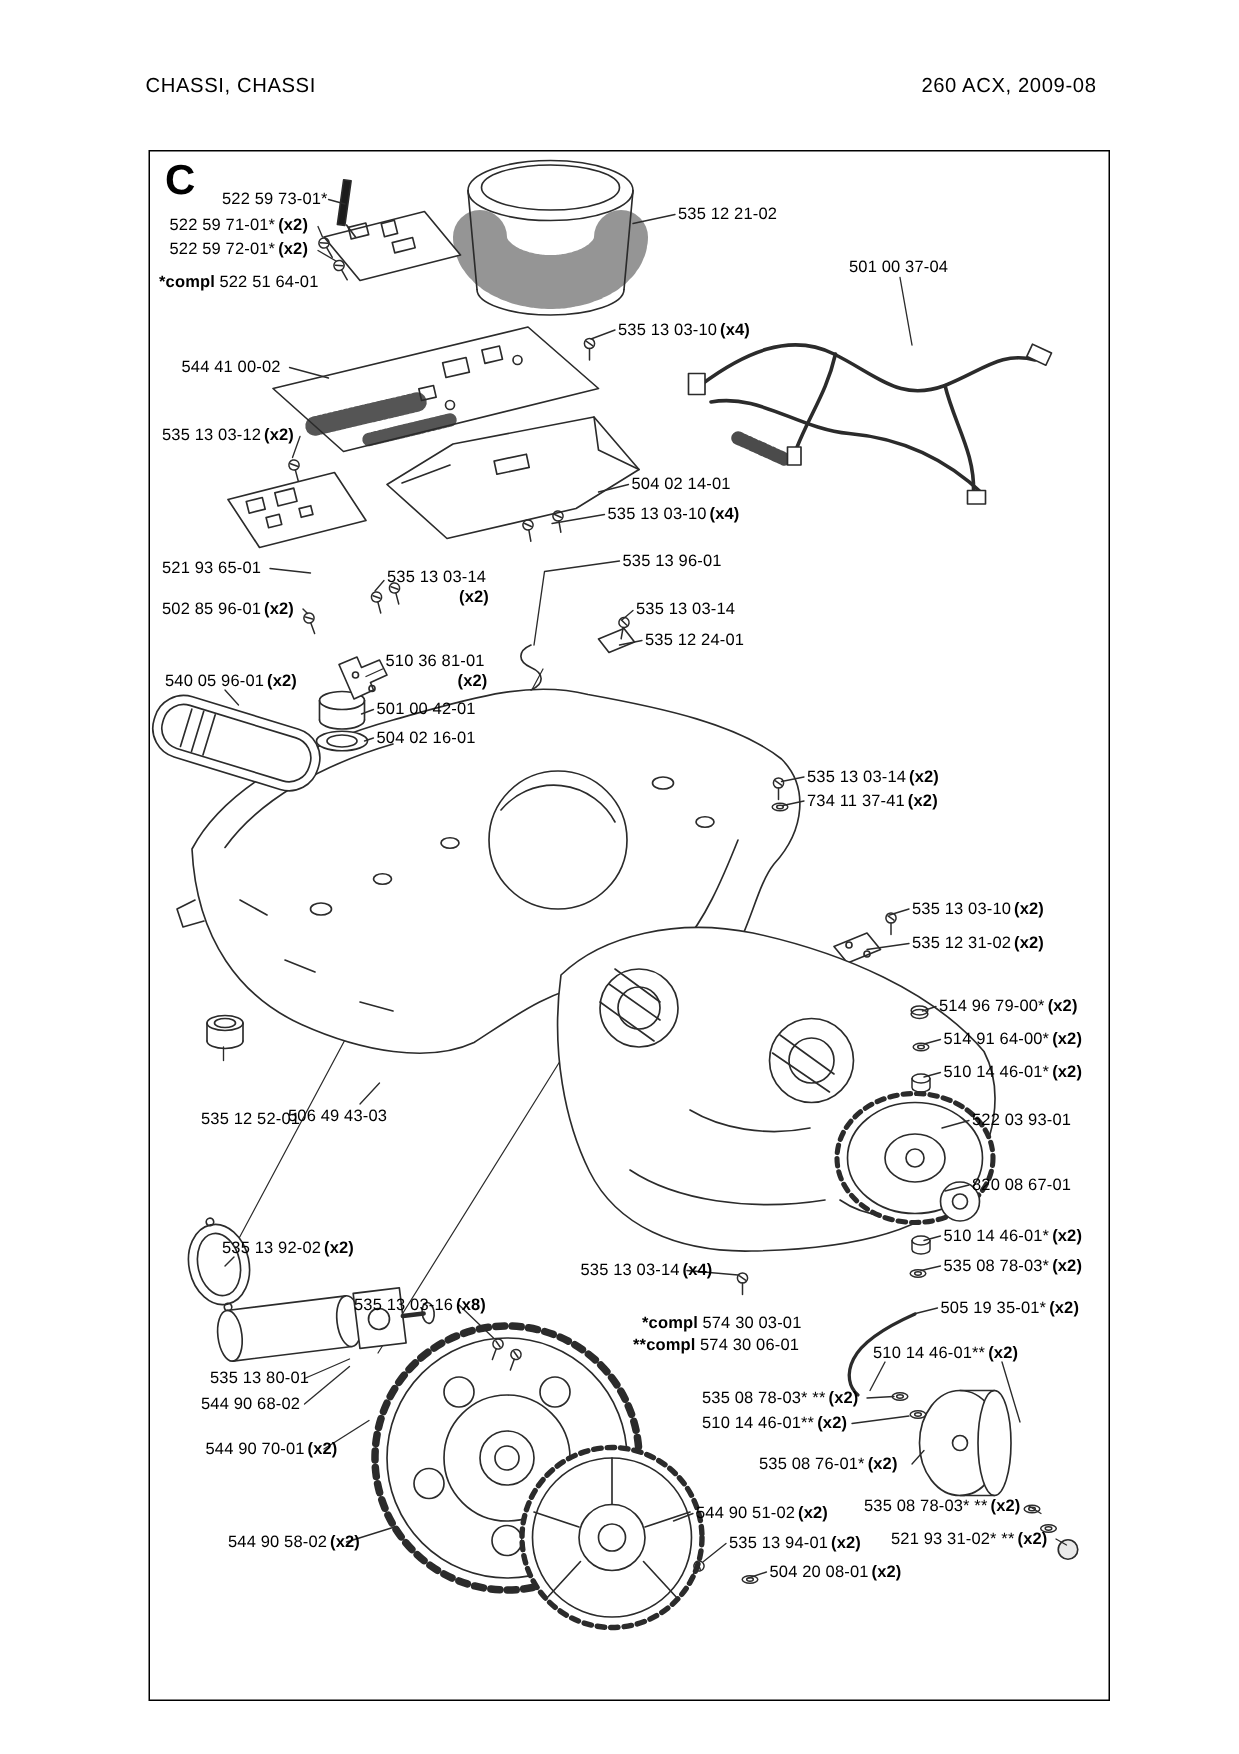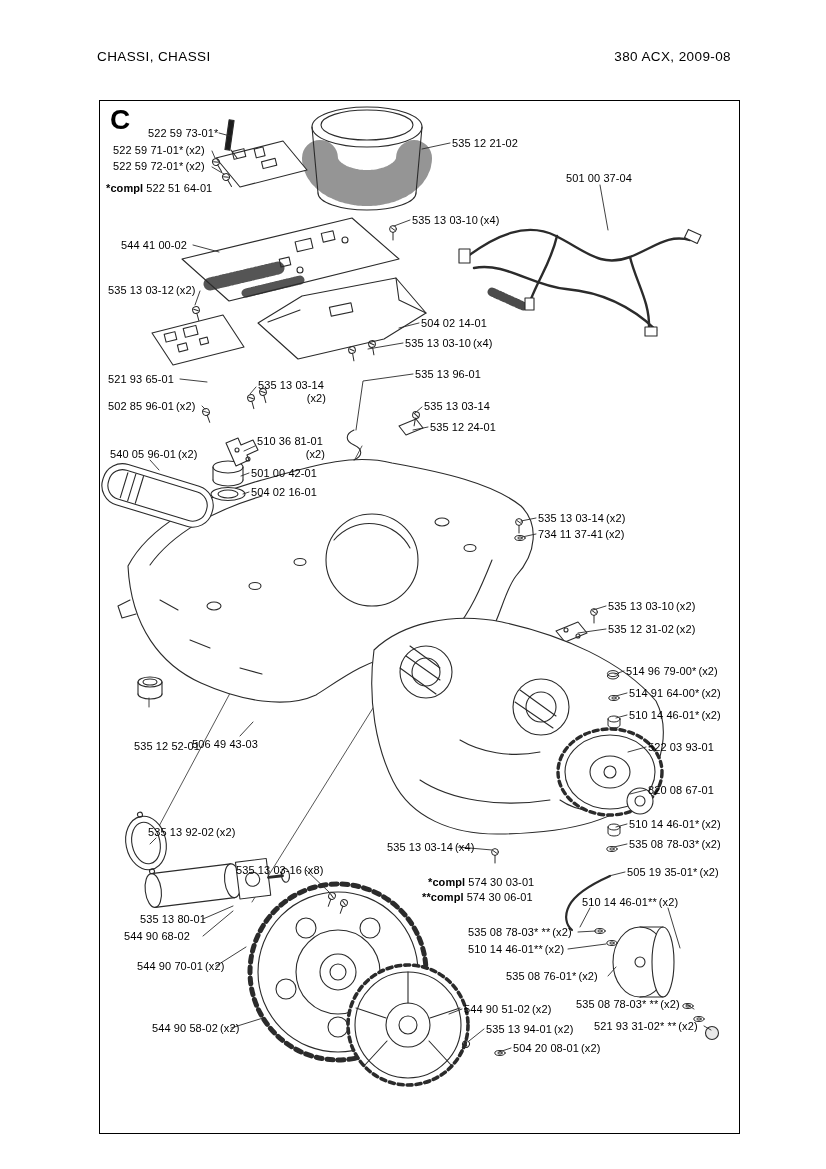--- a/index.html
+++ b/index.html
@@ -6,32 +6,32 @@
   html,body{width:826px;height:1169px;background:#fff;overflow:hidden}
   body{font-family:"Liberation Sans","DejaVu Sans",sans-serif;color:#000;position:relative}
   .page{position:absolute;inset:0;background:#fff}
   .hdr{position:absolute;top:49px;font-size:13.5px;letter-spacing:.4px;white-space:nowrap}
   .hdr-left{left:97px}
   .hdr-right{right:95px}
   .frame{position:absolute;left:99px;top:100px;width:641px;height:1034px;border:1.8px solid #000;background:#fff}
   .section-letter{position:absolute;left:110px;top:104px;font-size:28px;font-weight:bold}
   svg.art{position:absolute;left:0;top:0}
   .lbl{position:absolute;font-size:11px;line-height:12.5px;white-space:nowrap;letter-spacing:.1px}
-  .lbl .q{font-weight:normal;margin-left:2px}
+  .lbl .q{font-weight:bold;margin-left:2px}
   .lbl .p{font-weight:bold;margin-right:3px}
   .lbl.stack{white-space:normal;width:70px}
   .lbl.stack .q{display:block;text-align:right;margin-left:0;padding-right:2px}
 </style>
 </head>
 <body>
 
 <div class="page">
 
   <span class="hdr hdr-left">CHASSI,  CHASSI</span>
-  <span class="hdr hdr-right">380 ACX, 2009-08</span>
+  <span class="hdr hdr-right">260 ACX, 2009-08</span>
 
   <div class="frame"></div>
 
   <svg class="art" width="826" height="1169" viewBox="0 0 826 1169">
     <defs>
       <g id="screw" stroke="#2b2b2b" fill="none" stroke-width="1">
         <circle cx="0" cy="0" r="3.4"></circle>
           <line x1="-2" y1="-1.4" x2="2" y2="1.4"></line>
           <line x1="0" y1="3.4" x2="0" y2="11"></line>
       </g>
@@ -365,21 +365,21 @@
   <div class="lbl" style="left:629px;top:818px"><span class="n">510 14 46-01*</span><span class="q">(x2)</span></div>
   <div class="lbl" style="left:629px;top:838px"><span class="n">535 08 78-03*</span><span class="q">(x2)</span></div>
   <div class="lbl" style="left:148px;top:826px"><span class="n">535 13 92-02</span><span class="q">(x2)</span></div>
   <div class="lbl" style="left:387px;top:841px"><span class="n">535 13 03-14</span><span class="q">(x4)</span></div>
   <div class="lbl" style="left:627px;top:866px"><span class="n">505 19 35-01*</span><span class="q">(x2)</span></div>
   <div class="lbl" style="left:236px;top:864px"><span class="n">535 13 03-16</span><span class="q">(x8)</span></div>
   <div class="lbl" style="left:428px;top:876px"><span class="p">*compl</span><span class="n">574 30 03-01</span></div>
   <div class="lbl" style="left:422px;top:891px"><span class="p">**compl</span><span class="n">574 30 06-01</span></div>
   <div class="lbl" style="left:582px;top:896px"><span class="n">510 14 46-01**</span><span class="q">(x2)</span></div>
   <div class="lbl" style="left:140px;top:913px"><span class="n">535 13 80-01</span></div>
-  <div class="lbl" style="left:124px;top:930px"><span class="n">544 90 68-02</span></div>
+  <div class="lbl" style="left:134px;top:930px"><span class="n">544 90 68-02</span></div>
   <div class="lbl" style="left:468px;top:926px"><span class="n">535 08 78-03* **</span><span class="q">(x2)</span></div>
   <div class="lbl" style="left:468px;top:943px"><span class="n">510 14 46-01**</span><span class="q">(x2)</span></div>
   <div class="lbl" style="left:137px;top:960px"><span class="n">544 90 70-01</span><span class="q">(x2)</span></div>
   <div class="lbl" style="left:506px;top:970px"><span class="n">535 08 76-01*</span><span class="q">(x2)</span></div>
   <div class="lbl" style="left:464px;top:1003px"><span class="n">544 90 51-02</span><span class="q">(x2)</span></div>
   <div class="lbl" style="left:576px;top:998px"><span class="n">535 08 78-03* **</span><span class="q">(x2)</span></div>
   <div class="lbl" style="left:594px;top:1020px"><span class="n">521 93 31-02* **</span><span class="q">(x2)</span></div>
   <div class="lbl" style="left:152px;top:1022px"><span class="n">544 90 58-02</span><span class="q">(x2)</span></div>
   <div class="lbl" style="left:486px;top:1023px"><span class="n">535 13 94-01</span><span class="q">(x2)</span></div>
   <div class="lbl" style="left:513px;top:1042px"><span class="n">504 20 08-01</span><span class="q">(x2)</span></div>

